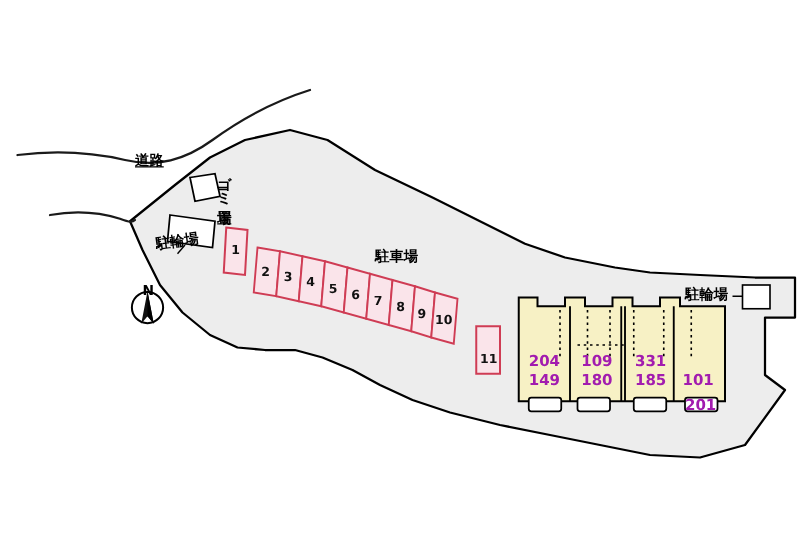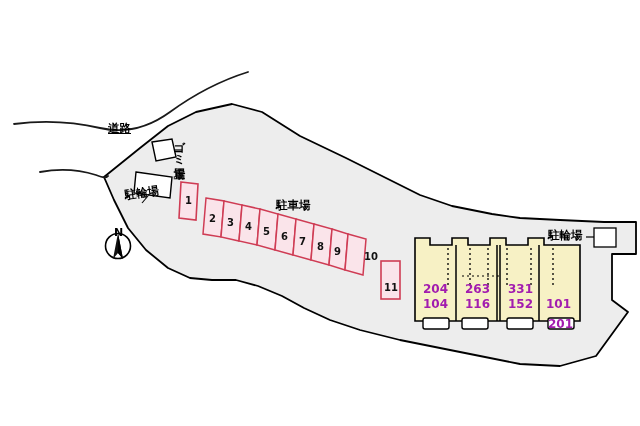--- a/index.html
+++ b/index.html
@@ -197,41 +197,41 @@
   </svg>
 
   <div class="lbl jp" style="left:108px; top:123px;text-decoration:underline;">道路</div>
 
   <div class="lbl jp-v" style="left:173px; top:133px;">ゴミ置場</div>
 
   <div class="lbl jp" style="left:124px; top:190px; transform:rotate(-8deg); transform-origin:0 0;">駐輪場</div>
 
   <div class="lbl jp" style="left:548px; top:230px;">駐輪場</div>
 
-  <div class="lbl jp" style="left:276px; top:200px;">駐車場</div>
+  <div class="lbl jp" style="left:300px; top:200px;">駐車場</div>
 
   <div class="compass-letter" style="left:114px; top:226px;">N</div>
 
   <div class="stall-num" style="left:185px; top:196px;">1</div>
   <div class="stall-num" style="left:209px; top:214px;">2</div>
   <div class="stall-num" style="left:227px; top:218px;">3</div>
   <div class="stall-num" style="left:245px; top:222px;">4</div>
   <div class="stall-num" style="left:263px; top:227px;">5</div>
   <div class="stall-num" style="left:281px; top:232px;">6</div>
   <div class="stall-num" style="left:299px; top:237px;">7</div>
   <div class="stall-num" style="left:317px; top:242px;">8</div>
   <div class="stall-num" style="left:334px; top:247px;">9</div>
-  <div class="stall-num" style="left:348px; top:252px;padding-left:16px;">10</div>
+  <div class="stall-num" style="left:348px; top:252px;">10</div>
   <div class="stall-num" style="left:384px; top:283px;">11</div>
 
   <div class="unit-num" style="left:415px; top:282px; width:41px;">204</div>
-  <div class="unit-num" style="left:415px; top:297px; width:41px;">104</div>
-
-  <div class="unit-num" style="left:457px; top:282px; width:41px;">263</div>
-  <div class="unit-num" style="left:457px; top:297px; width:41px;">116</div>
+  <div class="unit-num" style="left:415px; top:297px; width:41px;">149</div>
+
+  <div class="unit-num" style="left:457px; top:282px; width:41px;">109</div>
+  <div class="unit-num" style="left:457px; top:297px; width:41px;">180</div>
 
   <div class="unit-num" style="left:500px; top:282px; width:41px;">331</div>
-  <div class="unit-num" style="left:500px; top:297px; width:41px;">152</div>
+  <div class="unit-num" style="left:500px; top:297px; width:41px;">185</div>
 
   <div class="unit-num" style="left:540px; top:282px; width:41px;margin-top:35px;">201</div>
   <div class="unit-num" style="left:540px; top:297px; width:37px;">101</div>
 
 </div>
 
 </body></html>

